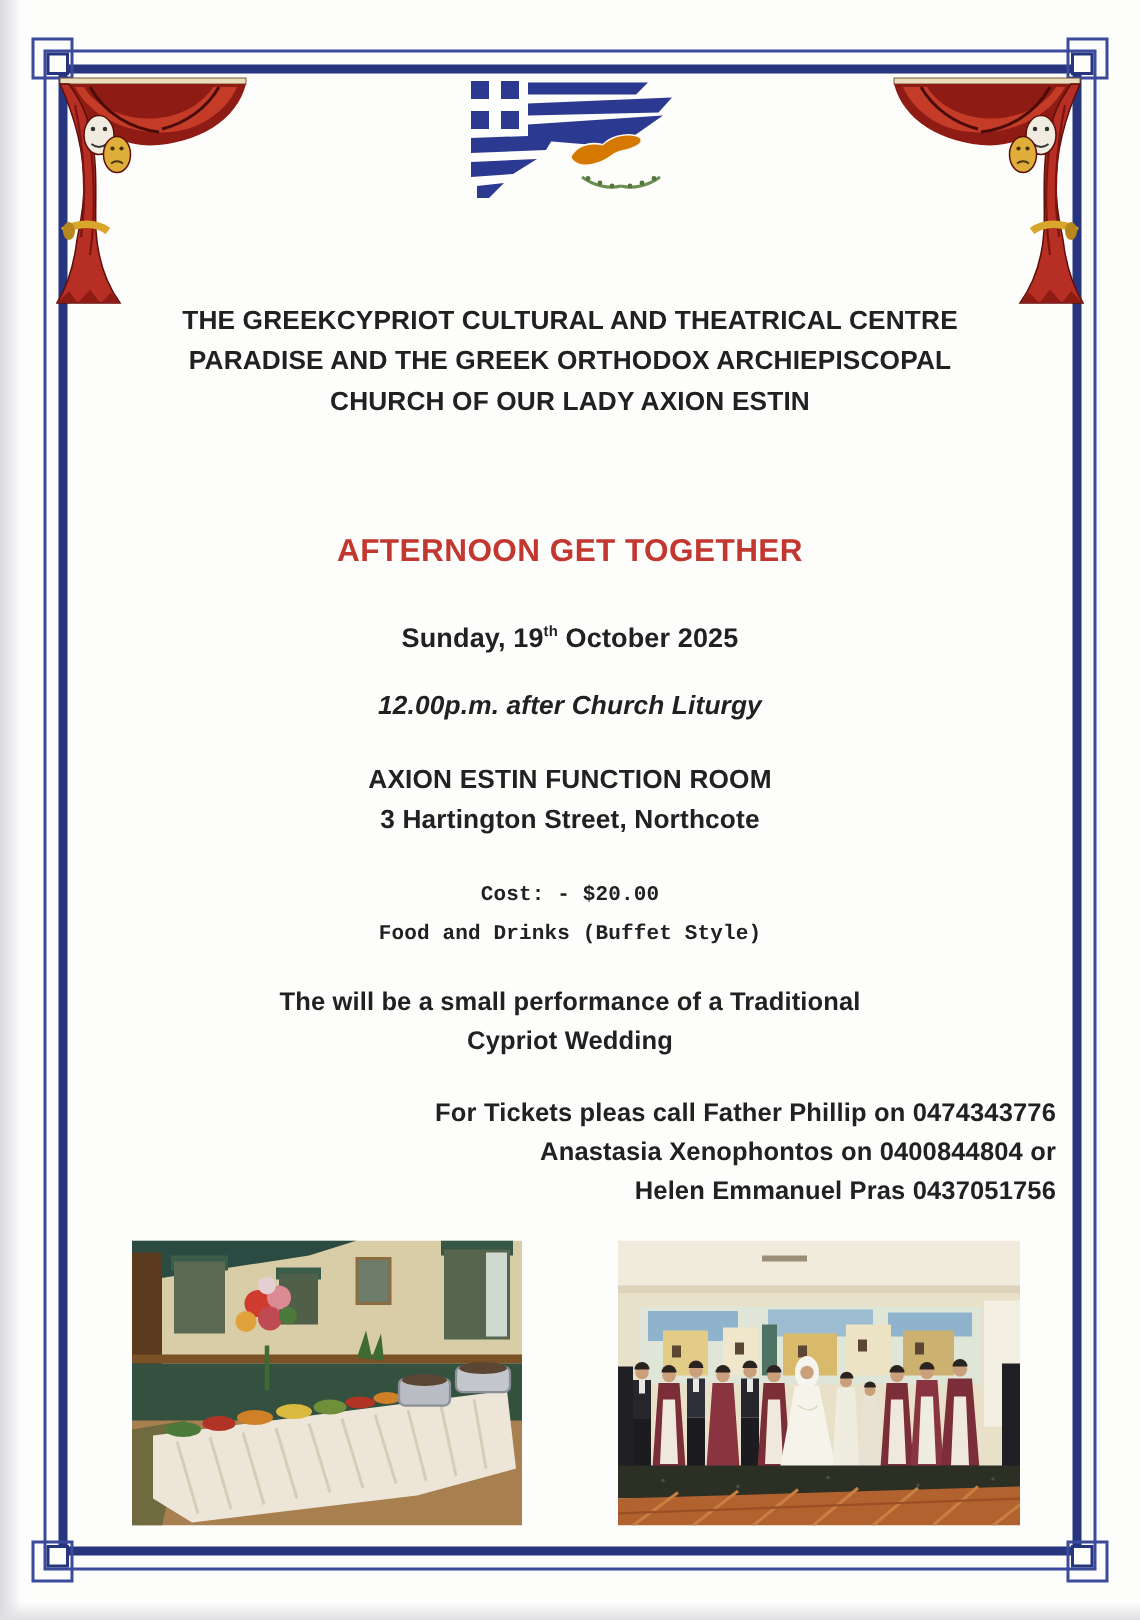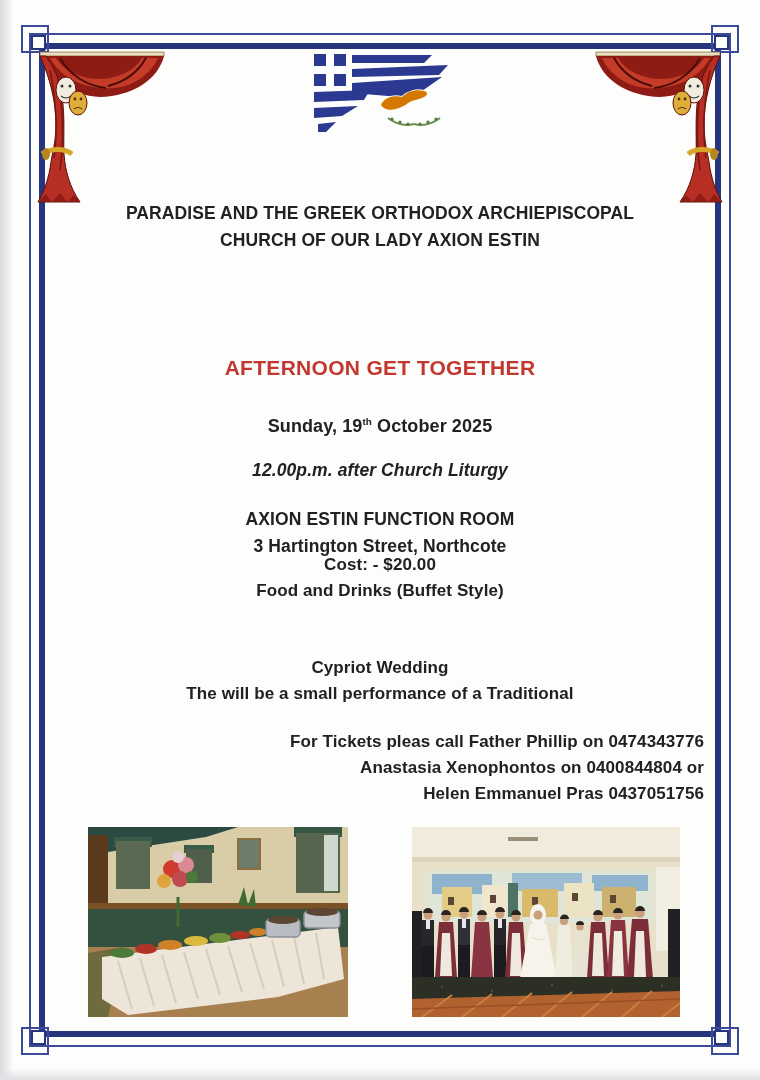--- a/index.html
+++ b/index.html
@@ -21,21 +21,21 @@
 
   .tline{position:absolute;left:56px;right:56px;text-align:center;
     color:#212121;font-weight:700;letter-spacing:.1px;}
   .org-block{top:200px;font-size:17.5px;line-height:27px;}
   .holding{top:308px;font-size:17px;line-height:26px;}
   .red-title{top:355px;font-size:21px;line-height:26px;color:#c2372f;letter-spacing:.3px;}
   .date{top:409px;font-size:18px;line-height:26px;}
   .date .sup{vertical-align:super;font-size:0.55em;font-weight:700;}
   .time{top:457px;font-size:17.5px;line-height:26px;font-style:italic;}
   .venue-block{top:506px;font-size:17.5px;line-height:27px;}
-  .cost-block{top:552px;font-size:17px;line-height:26px;}
+  .cost-block{top:584px;font-size:14px;line-height:26px;font-family:Liberation Mono, monospace;}
   .perf-block{top:655px;font-size:17px;line-height:26px;}
   .tickets-block{top:729px;font-size:17px;line-height:26px;text-align:right;}
 
   .photo{position:absolute;top:827px;height:190px;}
   .photo-left{left:88px;width:260px;}
   .photo-right{left:412px;width:268px;}
   .photo svg{display:block;width:100%;height:100%;}
 </style>
 </head>
 <body>
@@ -146,20 +146,21 @@
         <circle cx="88" cy="70" r="1.6" fill="#55763c"></circle>
         <circle cx="96" cy="72" r="1.6" fill="#55763c"></circle>
         <circle cx="108" cy="72" r="1.6" fill="#55763c"></circle>
         <circle cx="116" cy="70" r="1.6" fill="#55763c"></circle>
         <circle cx="124" cy="67" r="1.6" fill="#55763c"></circle>
       </g>
     </g>
   </svg>
 
   <div class="tline org-block">
+    <div>THE GREEKCYPRIOT CULTURAL AND THEATRICAL CENTRE</div>
     <div>PARADISE AND THE GREEK ORTHODOX ARCHIEPISCOPAL</div>
     <div>CHURCH OF OUR LADY AXION ESTIN</div>
   </div>
 
 
   <div class="tline red-title">AFTERNOON GET TOGETHER</div>
 
   <div class="tline date"><span>Sunday, 19</span><span class="sup">th</span><span> October 2025</span></div>
 
   <div class="tline time">12.00p.m. after Church Liturgy</div>
@@ -168,22 +169,22 @@
     <div>AXION ESTIN FUNCTION ROOM</div>
     <div>3 Hartington Street, Northcote</div>
   </div>
 
   <div class="tline cost-block">
     <div>Cost: - $20.00</div>
     <div>Food and Drinks (Buffet Style)</div>
   </div>
 
   <div class="tline perf-block">
+    <div>The will be a small performance of a Traditional</div>
     <div>Cypriot Wedding</div>
-    <div>The will be a small performance of a Traditional</div>
   </div>
 
   <div class="tline tickets-block">
     <div>For Tickets pleas call Father Phillip on 0474343776</div>
     <div>Anastasia Xenophontos on 0400844804 or</div>
     <div>Helen Emmanuel Pras 0437051756</div>
   </div>
 
   <div class="photo photo-left">
     <svg viewBox="0 0 260 190" preserveAspectRatio="none">

